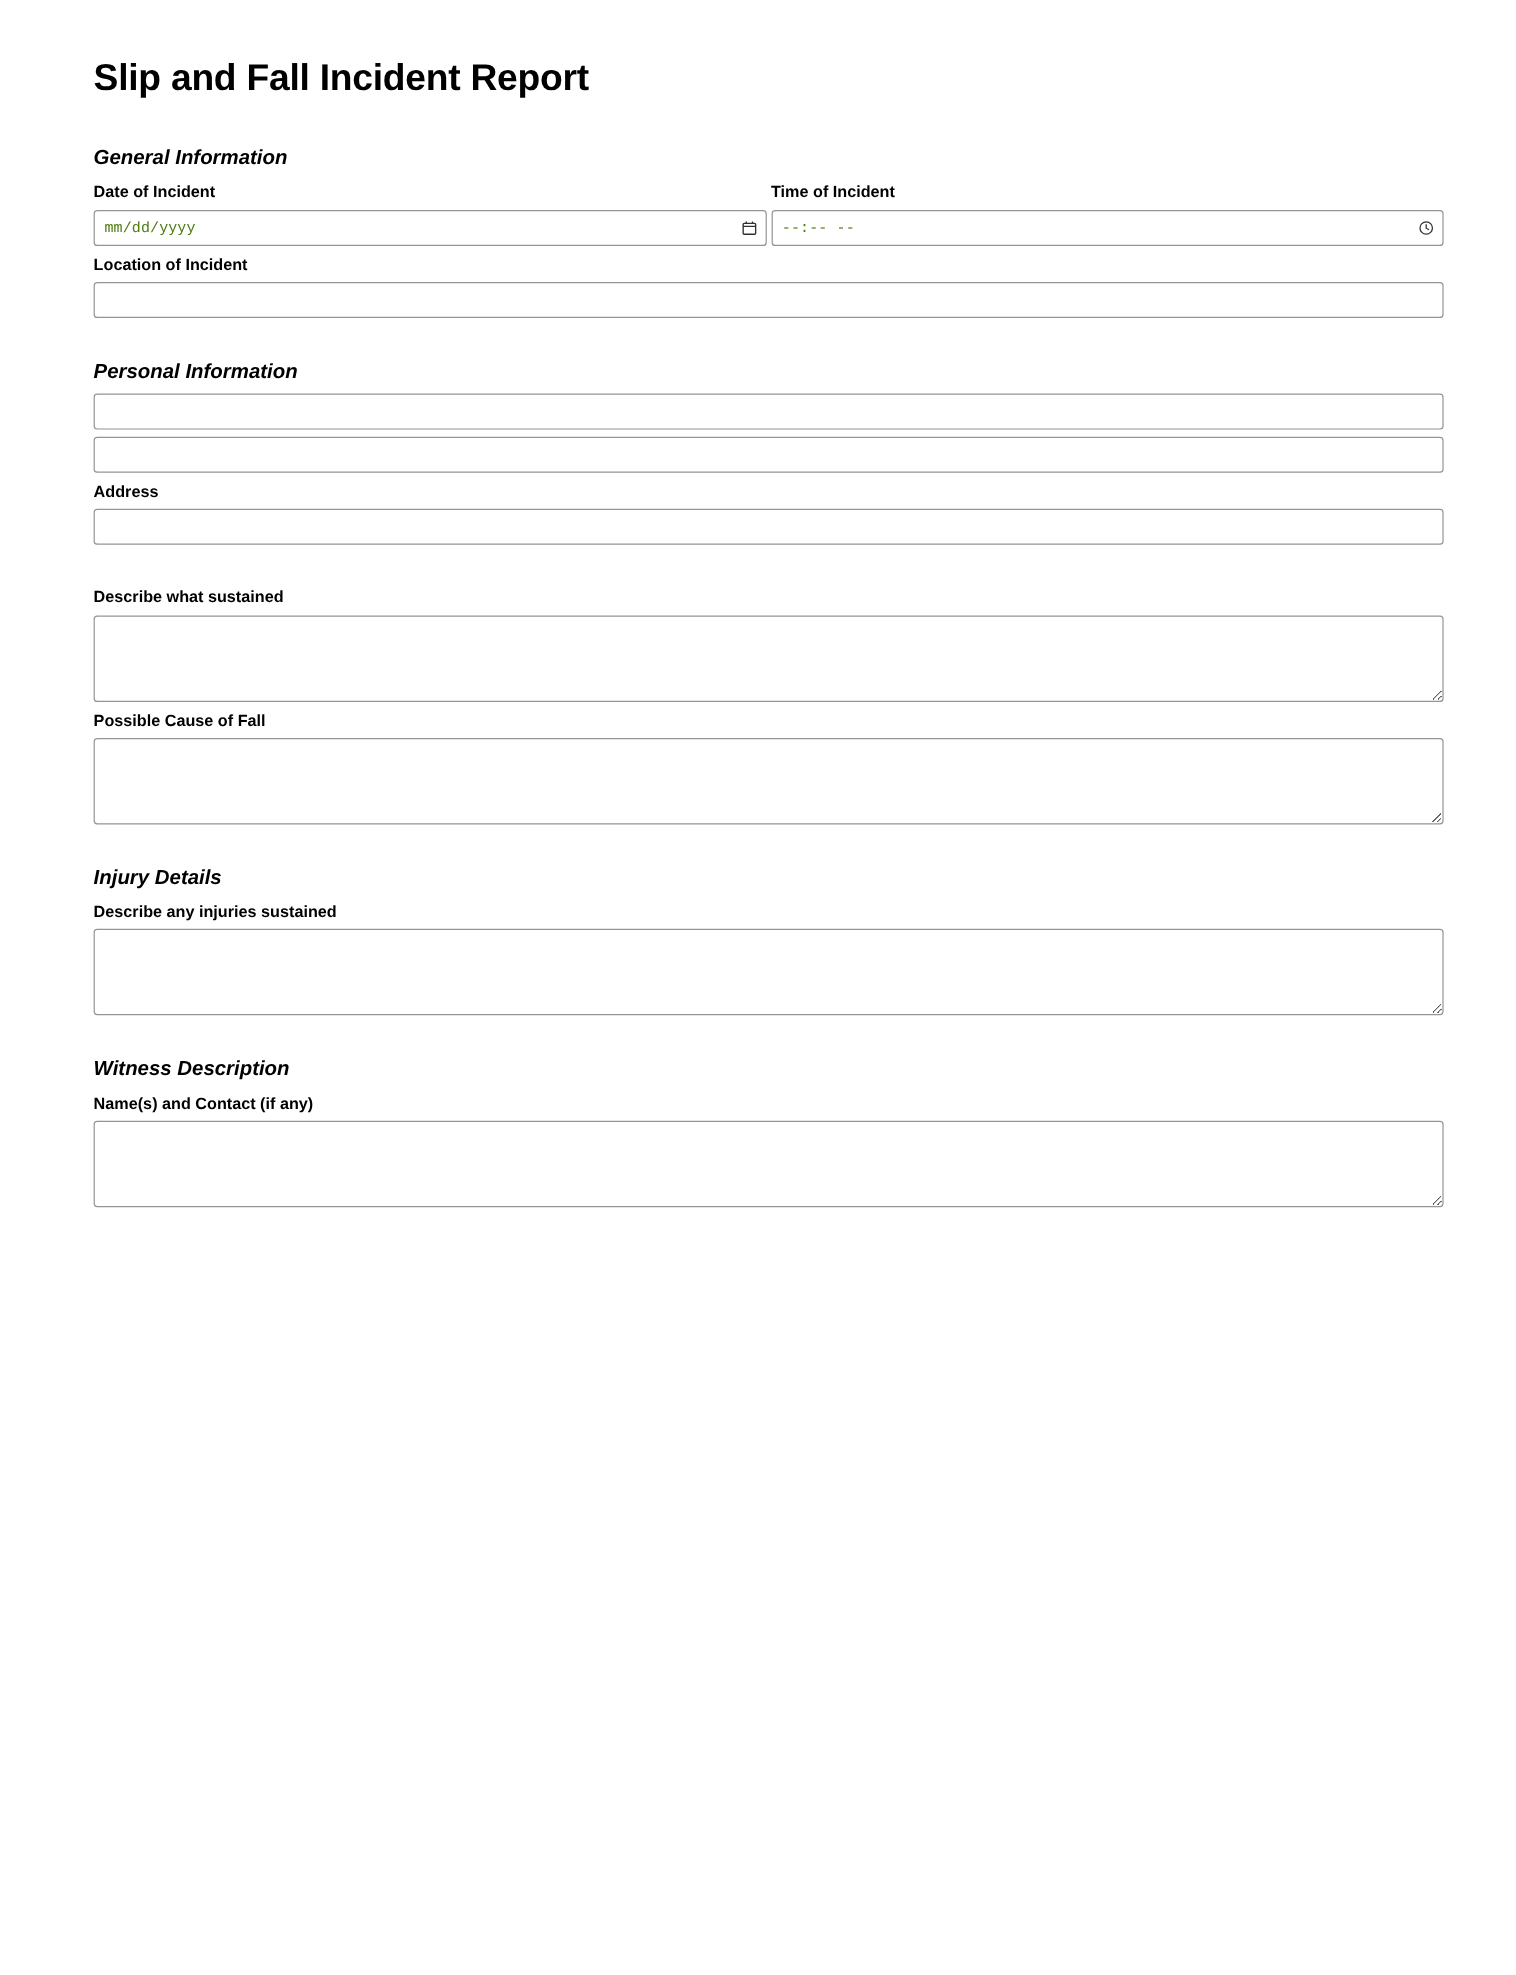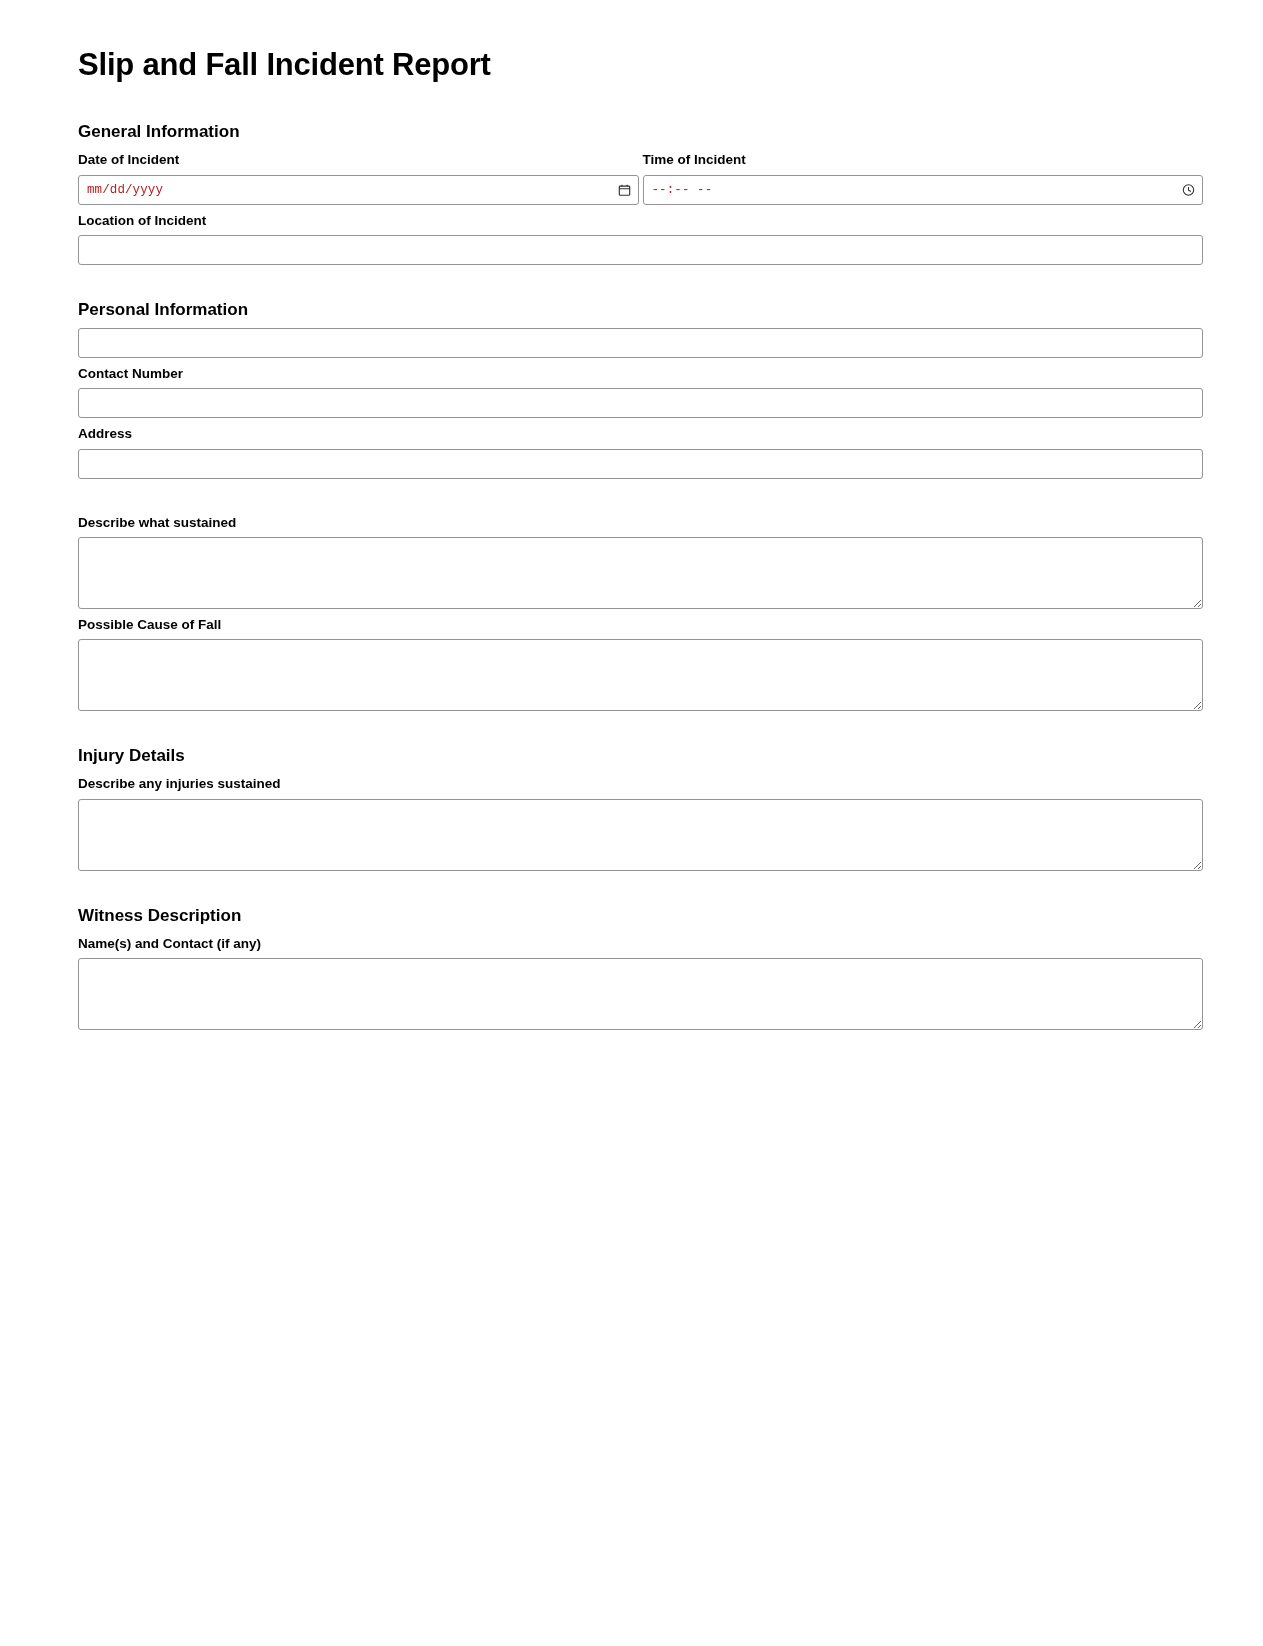--- a/index.html
+++ b/index.html
@@ -26,20 +26,21 @@
     line-height: 1.2;
   }
   .section {
     margin-bottom: 34px;
   }
   .section-heading {
     font-size: 17px;
     font-weight: bold;
     margin: 0 0 8px 0;
     line-height: 1.25;
+    font-style: italic;
   }
   .field {
     margin-bottom: 6px;
   }
   .field-label {
     display: block;
     font-size: 13.5px;
     font-weight: bold;
     line-height: 1.5;
     margin-bottom: 4px;
@@ -92,21 +93,21 @@
   .picker .text-input {
     padding-right: 28px;
   }
   .picker-placeholder {
     position: absolute;
     left: 9px;
     top: 50%;
     transform: translateY(-50%);
     font-family: "Liberation Mono", monospace;
     font-size: 12.5px;
-    color: #b91c1c;
+    color: #4d7c0f;
     pointer-events: none;
     white-space: pre;
     letter-spacing: 0.1px;
   }
   .picker-icon {
     position: absolute;
     right: 8px;
     top: 50%;
     transform: translateY(-50%);
     width: 13px;
@@ -171,21 +172,20 @@
   </div>
 
   <div class="section">
     <h2 class="section-heading">Personal Information</h2>
 
     <div class="field">
       <input class="text-input" type="text" value="" style="">
     </div>
 
     <div class="field">
-      <label class="field-label">Contact Number</label>
       <input class="text-input" type="text" value="" style="">
     </div>
 
     <div class="field">
       <label class="field-label">Address</label>
       <input class="text-input" type="text" value="" style="">
     </div>
   </div>
 
   <div class="section">

